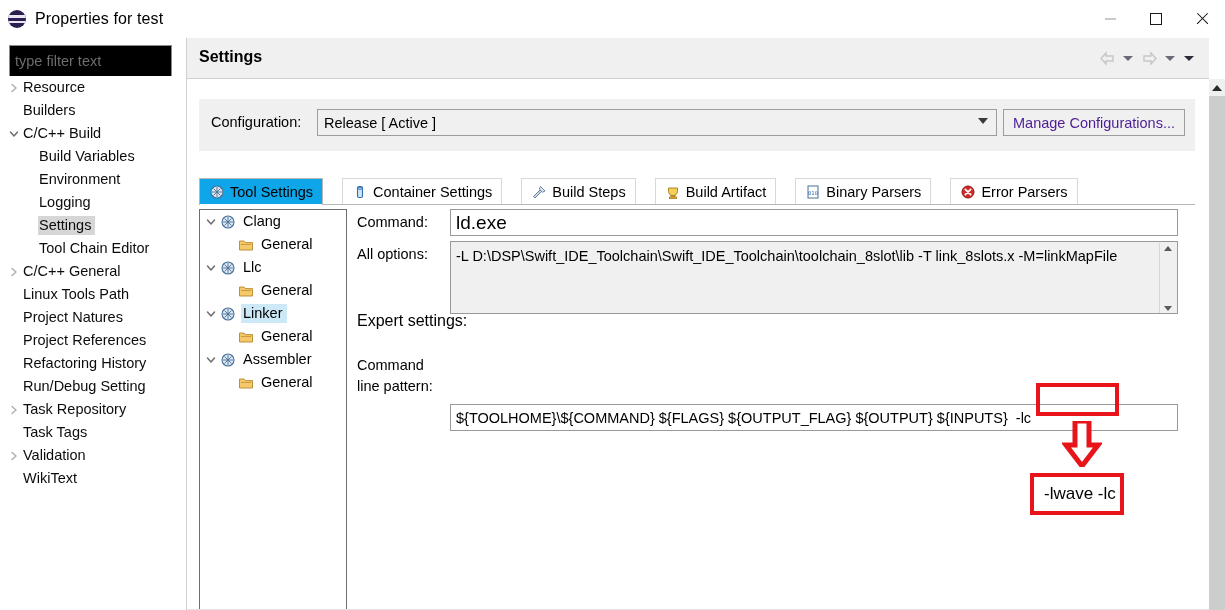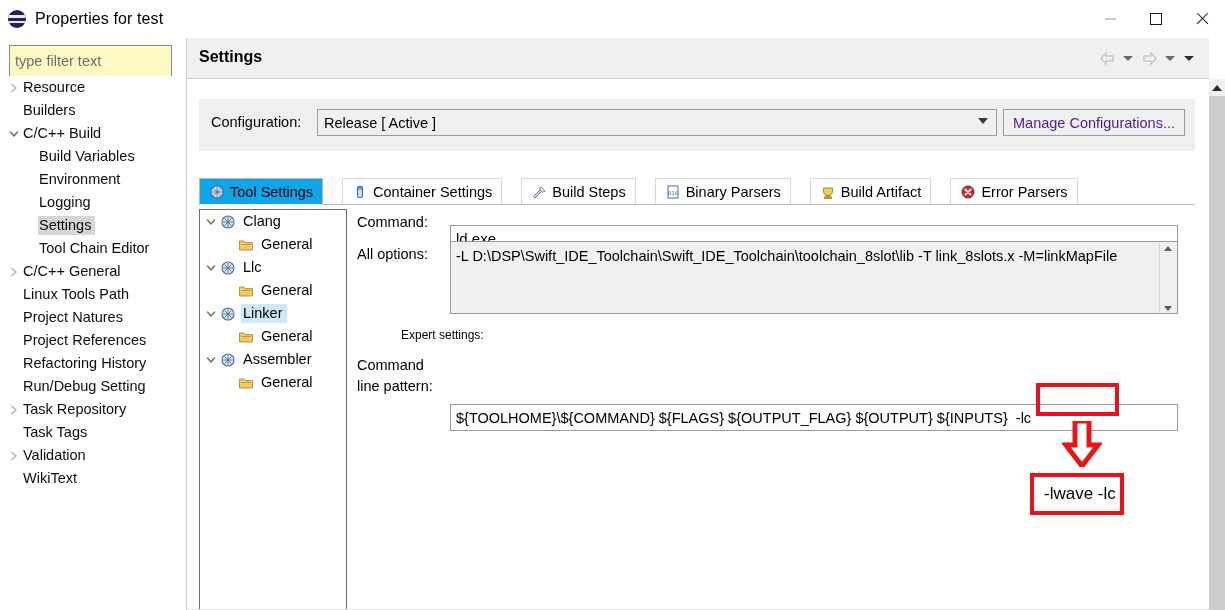--- a/index.html
+++ b/index.html
@@ -46,21 +46,21 @@
   .close-glyph { position:relative; width:14px; height:14px; }
   .close-glyph::before, .close-glyph::after {
     content:""; position:absolute; left:0; top:6.3px; width:15px; height:1.3px; background:#111;
   }
   .close-glyph::before { transform:rotate(45deg); }
   .close-glyph::after { transform:rotate(-45deg); }
 
   
   .filter-box {
     position:absolute; left:9px; top:45px; width:163px; height:24px;
-    border:1px solid #8a8a8a; background:#fef9c3;
+    border:1px solid #8a8a8a; background:#000000;
     font-family:"Liberation Sans", sans-serif; font-size:14.5px;
     color:#6d6d6d; padding:15px 5px; outline:none;
   }
   .filter-box::placeholder { color:#6d6d6d; opacity:1; }
 
   .sidebar {
     position:absolute; left:0; top:76px; width:186px; height:534px;
     background:#ffffff; overflow:hidden;
   }
   .tree-row {
@@ -165,42 +165,42 @@
   .tt-row.selected .tt-lbl { background:#cde8f7; }
   .tt-indent-0 { padding-left:2px; }
   .tt-indent-1 { padding-left:38px; }
 
   .fields { position:absolute; left:170px; top:130px; width:838px; }
 
   .lbl { font-size:14.5px; color:#000; }
   .row-command { position:absolute; left:0; top:0; width:838px; height:28px; }
   .row-command .lbl { position:absolute; left:0; top:5px; }
   .inp-command {
-    position:absolute; left:93px; top:16px; width:728px; height:27px;
+    position:absolute; left:93px; top:0; width:728px; height:27px;
     border:1px solid #999; background:#fff; font-family:"Liberation Sans", sans-serif;
-    font-size:15px; padding:10px 5px; color:#000; outline:none;
+    font-size:19px; padding:10px 5px; color:#000; outline:none;
   }
   .row-options { position:absolute; left:0; top:32px; width:838px; }
   .row-options .lbl { position:absolute; left:0; top:5px; }
   .opts-box {
     position:absolute; left:93px; top:0; width:728px; height:73px;
     border:1px solid #999; background:#f0f0f0;
     font-size:14.5px; line-height:21px; padding:4px 22px 4px 5px;
     word-break:break-all; overflow:hidden; color:#000;
   }
   .opts-scroll {
     position:absolute; right:1px; top:1px; width:17px; height:71px; background:#f0f0f0;
     border-left:1px solid #d6d6d6; display:flex; flex-direction:column; justify-content:space-between;
     align-items:center; padding:3px 0; color:#666; font-size:11px;
   }
   .sb-up, .sb-dn { width:0;height:0;border-left:4px solid transparent;border-right:4px solid transparent; }
   .sb-up { border-bottom:5px solid #5a5a5a; }
   .sb-dn { border-top:5px solid #5a5a5a; }
 
-  .expert-lbl { position:absolute; left:0; top:119px; font-size:12px;margin-left:44px; }
+  .expert-lbl { position:absolute; left:0; top:103px; font-size:16px; }
   .row-pattern { position:absolute; left:0; top:146px; width:838px; }
   .pattern-lbl { position:absolute; left:0; top:0; font-size:14.5px; line-height:21px; }
   .inp-pattern {
     position:absolute; left:93px; top:3px; width:728px; height:27px;
     border:1px solid #999; background:#fff; font-family:"Liberation Sans", sans-serif;
     font-size:14.5px; padding:0 5px; color:#000; outline:none; white-space:nowrap;margin-top:46px;
   }
 
   
   .anno-box {
@@ -413,35 +413,35 @@
               <svg class="ic" viewBox="0 0 16 16">
                 <path d="M2.5 12.5 L9 6 L10.5 7.5 L4 14 Z" fill="#c9d6e4" stroke="#5b7893" stroke-width="0.9"></path>
                 <path d="M9.5 2.5 L14 7 L11.5 8.2 L8.3 5 Z" fill="#e3e9ef" stroke="#5b7893" stroke-width="0.9"></path>
               </svg>
             </span>
             <span>Build Steps</span>
           </div>
           <div class="tab plain">
             <span>
               <svg class="ic" viewBox="0 0 16 16">
-                <rect x="3" y="2" width="10" height="12" fill="#ffffff" stroke="#4a6e96" stroke-width="1"></rect>
-                <text x="8" y="11" font-size="5.5" text-anchor="middle" fill="#2f6fb0" font-family="DejaVu Sans Mono, monospace">010</text>
-              </svg>
-            </span>
-            <span>Binary Parsers</span>
-          </div>
-          <div class="tab plain">
-            <span>
-              <svg class="ic" viewBox="0 0 16 16">
                 <path d="M3.5 4 h9 v3.2 a4.5 4.5 0 0 1 -9 0 Z" fill="#f5cf5c" stroke="#a8791d" stroke-width="0.9"></path>
                 <rect x="6" y="11.3" width="4" height="1.4" fill="#f5cf5c" stroke="#a8791d" stroke-width="0.8"></rect>
                 <rect x="4.5" y="13" width="7" height="1.6" fill="#f0c040" stroke="#a8791d" stroke-width="0.8"></rect>
               </svg>
             </span>
             <span>Build Artifact</span>
+          </div>
+          <div class="tab plain">
+            <span>
+              <svg class="ic" viewBox="0 0 16 16">
+                <rect x="3" y="2" width="10" height="12" fill="#ffffff" stroke="#4a6e96" stroke-width="1"></rect>
+                <text x="8" y="11" font-size="5.5" text-anchor="middle" fill="#2f6fb0" font-family="DejaVu Sans Mono, monospace">010</text>
+              </svg>
+            </span>
+            <span>Binary Parsers</span>
           </div>
           <div class="tab plain">
             <span>
               <svg class="ic" viewBox="0 0 16 16">
                 <circle cx="8" cy="8" r="6" fill="#d32b2b" stroke="#8f1414" stroke-width="1"></circle>
                 <path d="M5.3 5.3 L10.7 10.7 M10.7 5.3 L5.3 10.7" stroke="#fff" stroke-width="1.7" stroke-linecap="round"></path>
               </svg>
             </span>
             <span>Error Parsers</span>
           </div>

